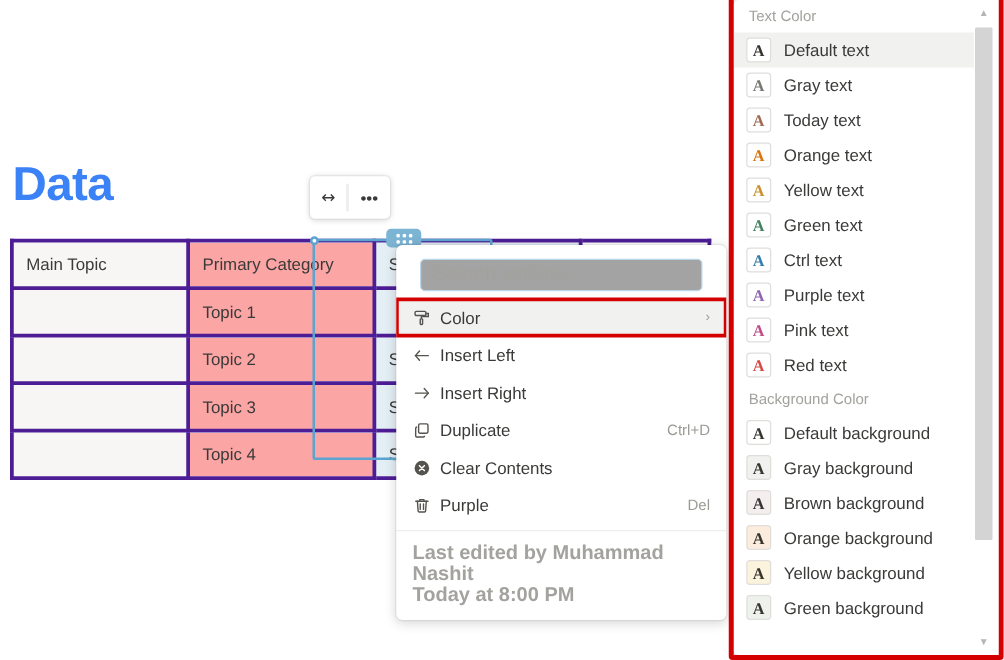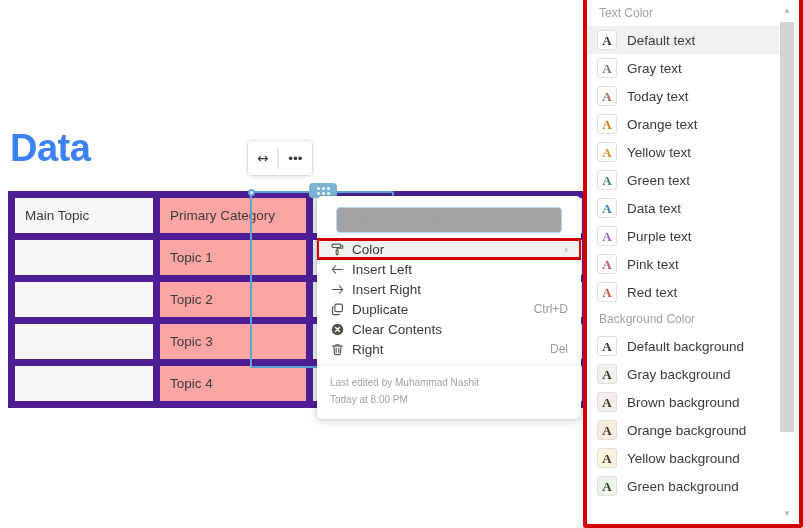--- a/index.html
+++ b/index.html
@@ -35,21 +35,21 @@
     left: 8px;
     top: 191px;
     border-collapse: collapse;
     table-layout: fixed;
     font-size: 13.5px;
     color: #3a3a38;
   }
   #data-table td {
     height: 35px;
     padding: 0 10px;
-    border: 7px solid #4c1d95;
+    border: 3px solid #4c1d95;
     vertical-align: middle;
     white-space: nowrap;
     overflow: hidden;
   }
   .col-main   { width: 118px; background: #f7f6f5; }
   .col-prim   { width: 126px; background: #fca5a5; }
   .col-sec    { width: 142px; background: #e3eef5; }
   .col-extra  { width: 80px;  background: #ffffff; }
 
   
@@ -159,21 +159,21 @@
     color: #3a3a38;
     outline: none;
     background: #a3a3a3;
   }
   #search-actions-input::placeholder { color: #a3a29e; }
 
   .menu-item {
     position: relative;
     display: flex;
     align-items: center;
-    height: 20px;
+    height: 30px;
     padding: 0 13px 0 13px;
     cursor: pointer;
   }
   .menu-item .mi-icon {
     width: 22px;
     flex: 0 0 22px;
     display: flex;
     align-items: center;
     color: #55534e;
   }
@@ -192,22 +192,23 @@
     background: #f1f1ef;
     outline: 3px solid #d40000;
     outline-offset: -2px;
     z-index: 3;
   }
   #menu-footer {
     border-top: 1px solid #ededeb;
     margin-top: 5px;
     padding: 9px 13px 11px 13px;
     color: #a3a29e;
-    font-size: 10px;
+    font-size: 16px;
     line-height: 17px;
+    font-weight: bold;
   }
 
   
   #color-panel {
     position: absolute;
     left: 583px;
     top: -4px;
     width: 220px;
     height: 532px;
     background: #ffffff;
@@ -413,21 +414,21 @@
 
   <div class="menu-item">
     <span class="mi-icon">
       <svg width="15" height="15" viewBox="0 0 16 16" fill="none" stroke="#55534e" stroke-width="1.2" stroke-linecap="round" stroke-linejoin="round">
         <path d="M2.8 4.2h10.4"></path>
         <path d="M6.2 4.2V2.9h3.6v1.3"></path>
         <path d="M4.2 4.2l.6 8.3c.04.5.45.9.96.9h4.46c.51 0 .92-.4.96-.9l.6-8.3"></path>
         <path d="M6.6 6.6v4.6M9.4 6.6v4.6"></path>
       </svg>
     </span>
-    <span class="mi-label">Right</span>
+    <span class="mi-label">Purple</span>
     <span class="mi-right">Del</span>
   </div>
 
   <div id="menu-footer">
     <div>Last edited by Muhammad Nashit</div>
     <div>Today at 8:00 PM</div>
   </div>
 </div>
 
 <div id="color-panel">
@@ -454,21 +455,21 @@
     <div class="color-row">
       <span class="swatch" style="color: rgb(203, 145, 47); background: rgb(255, 255, 255);">A</span>
       <span class="cr-label">Yellow text</span>
     </div>
     <div class="color-row">
       <span class="swatch" style="color: rgb(68, 131, 97); background: rgb(255, 255, 255);">A</span>
       <span class="cr-label">Green text</span>
     </div>
     <div class="color-row">
       <span class="swatch" style="color: rgb(51, 126, 169); background: rgb(255, 255, 255);">A</span>
-      <span class="cr-label">Data text</span>
+      <span class="cr-label">Ctrl text</span>
     </div>
     <div class="color-row">
       <span class="swatch" style="color: rgb(144, 101, 176); background: rgb(255, 255, 255);">A</span>
       <span class="cr-label">Purple text</span>
     </div>
     <div class="color-row">
       <span class="swatch" style="color: rgb(193, 76, 138); background: rgb(255, 255, 255);">A</span>
       <span class="cr-label">Pink text</span>
     </div>
     <div class="color-row">

